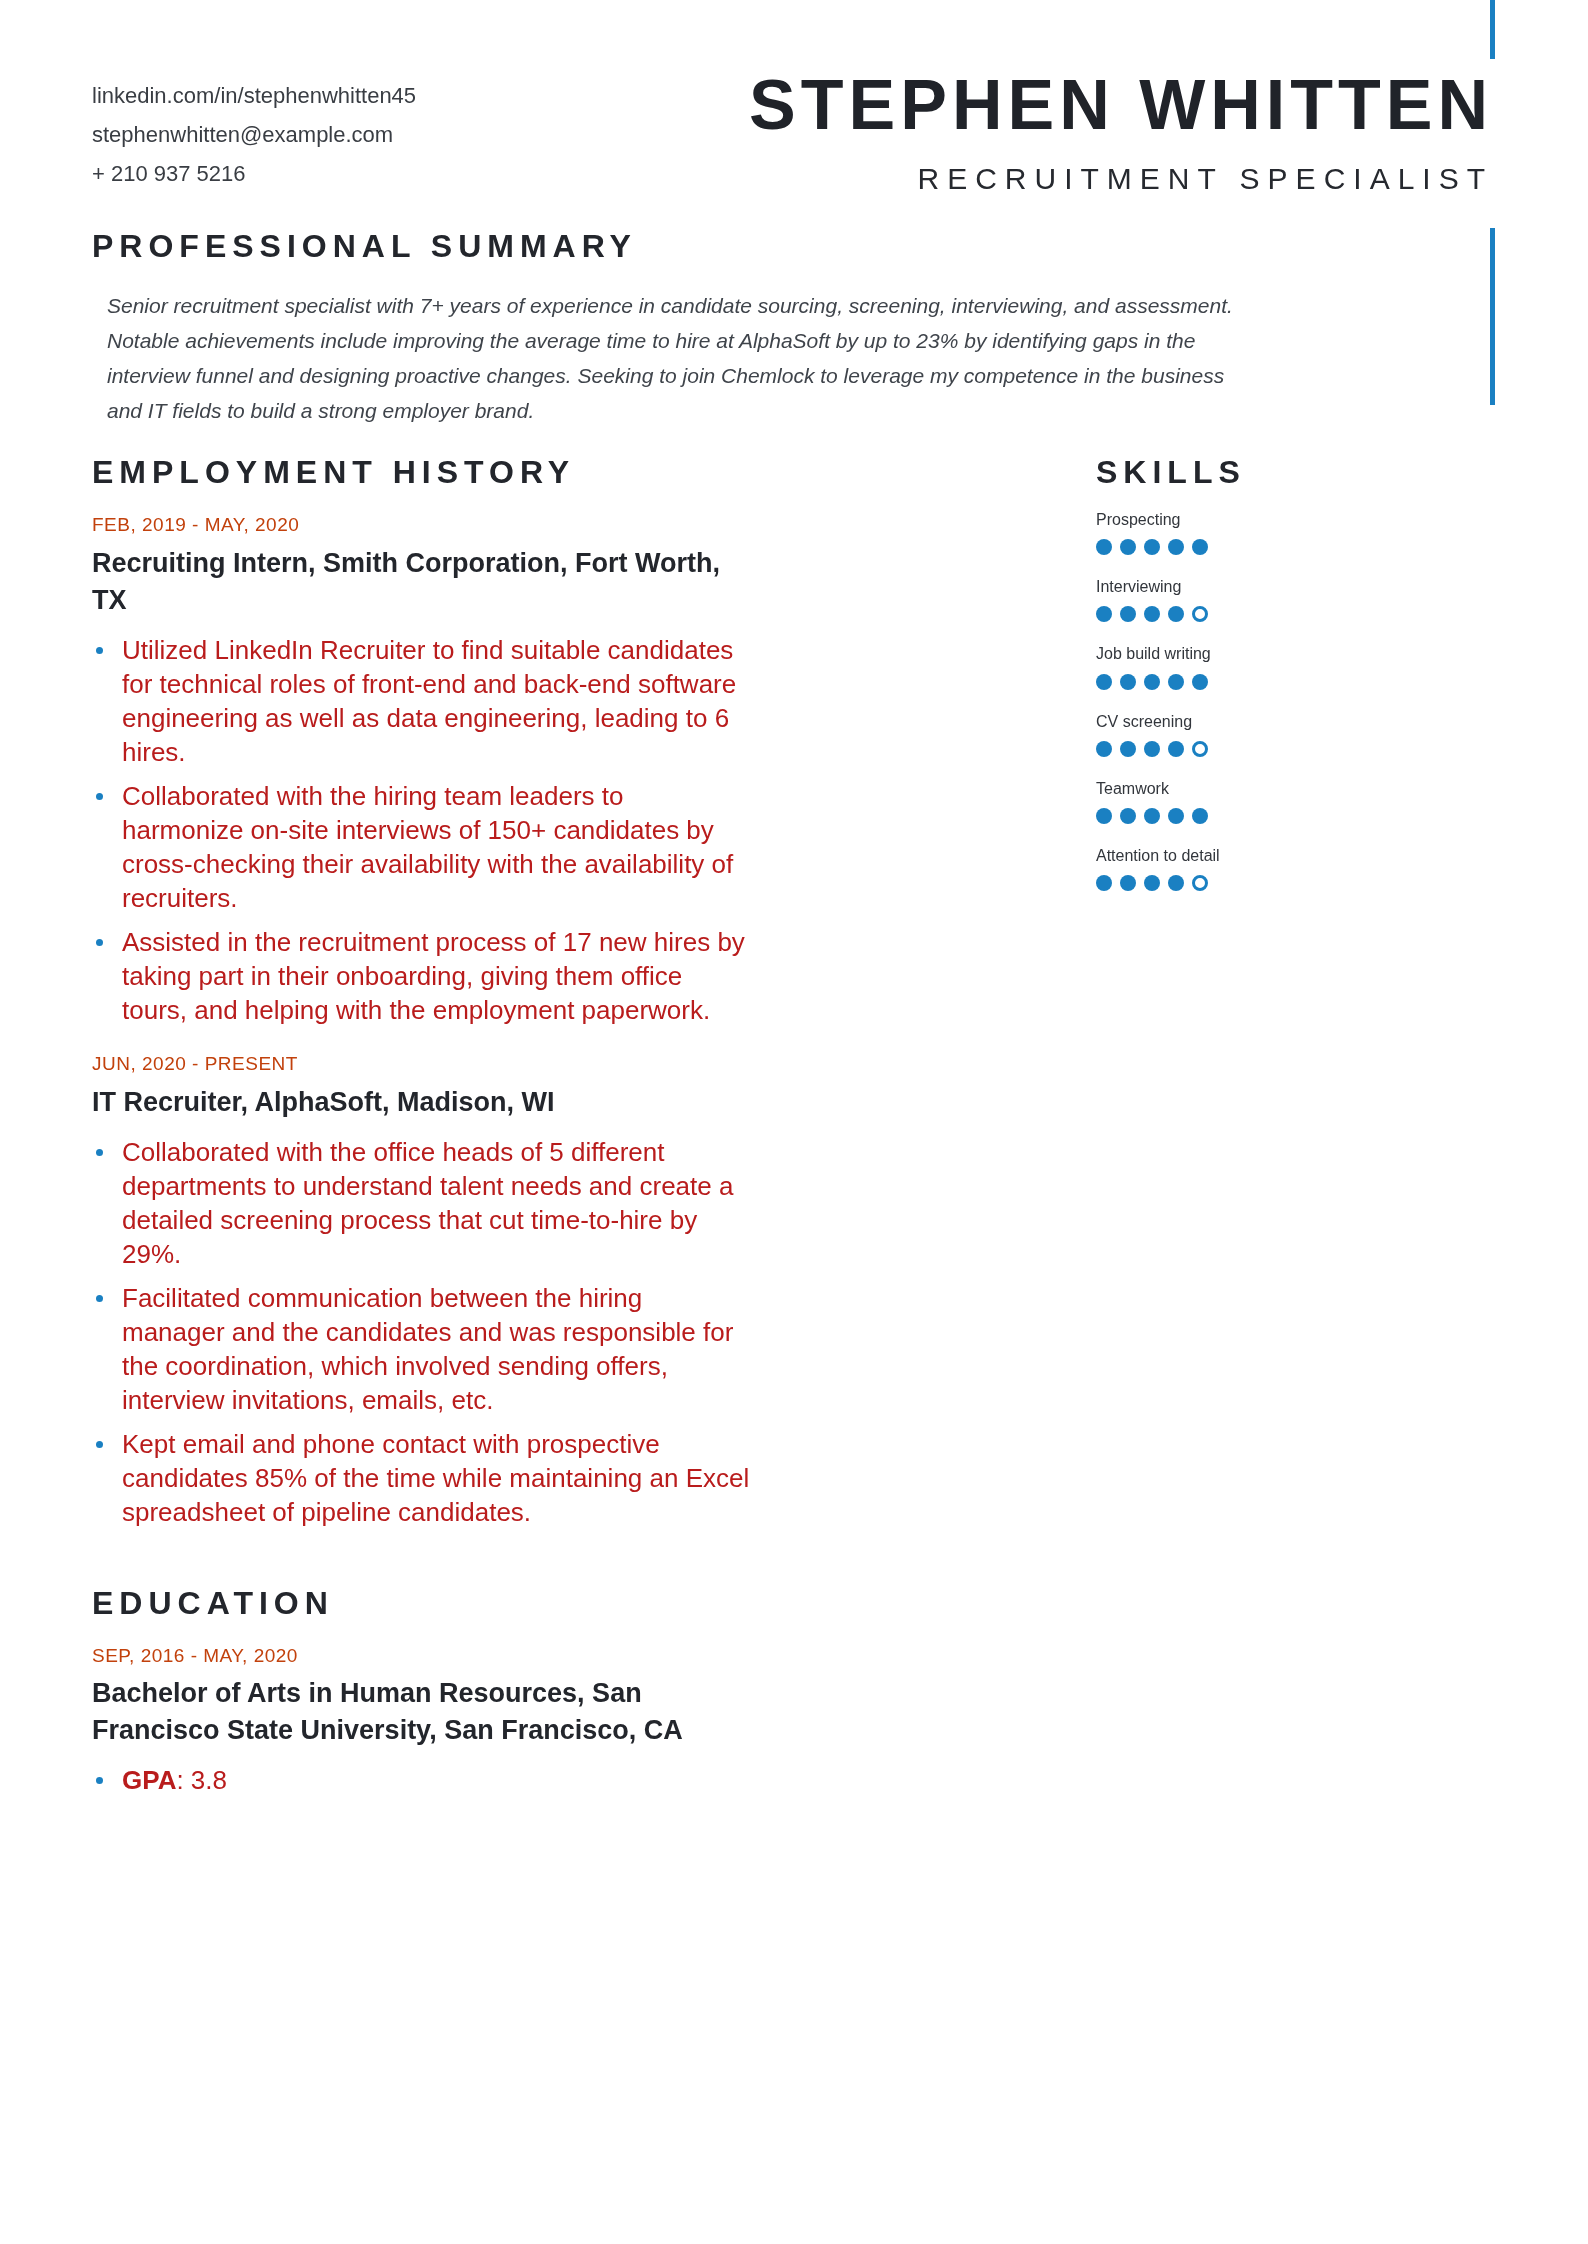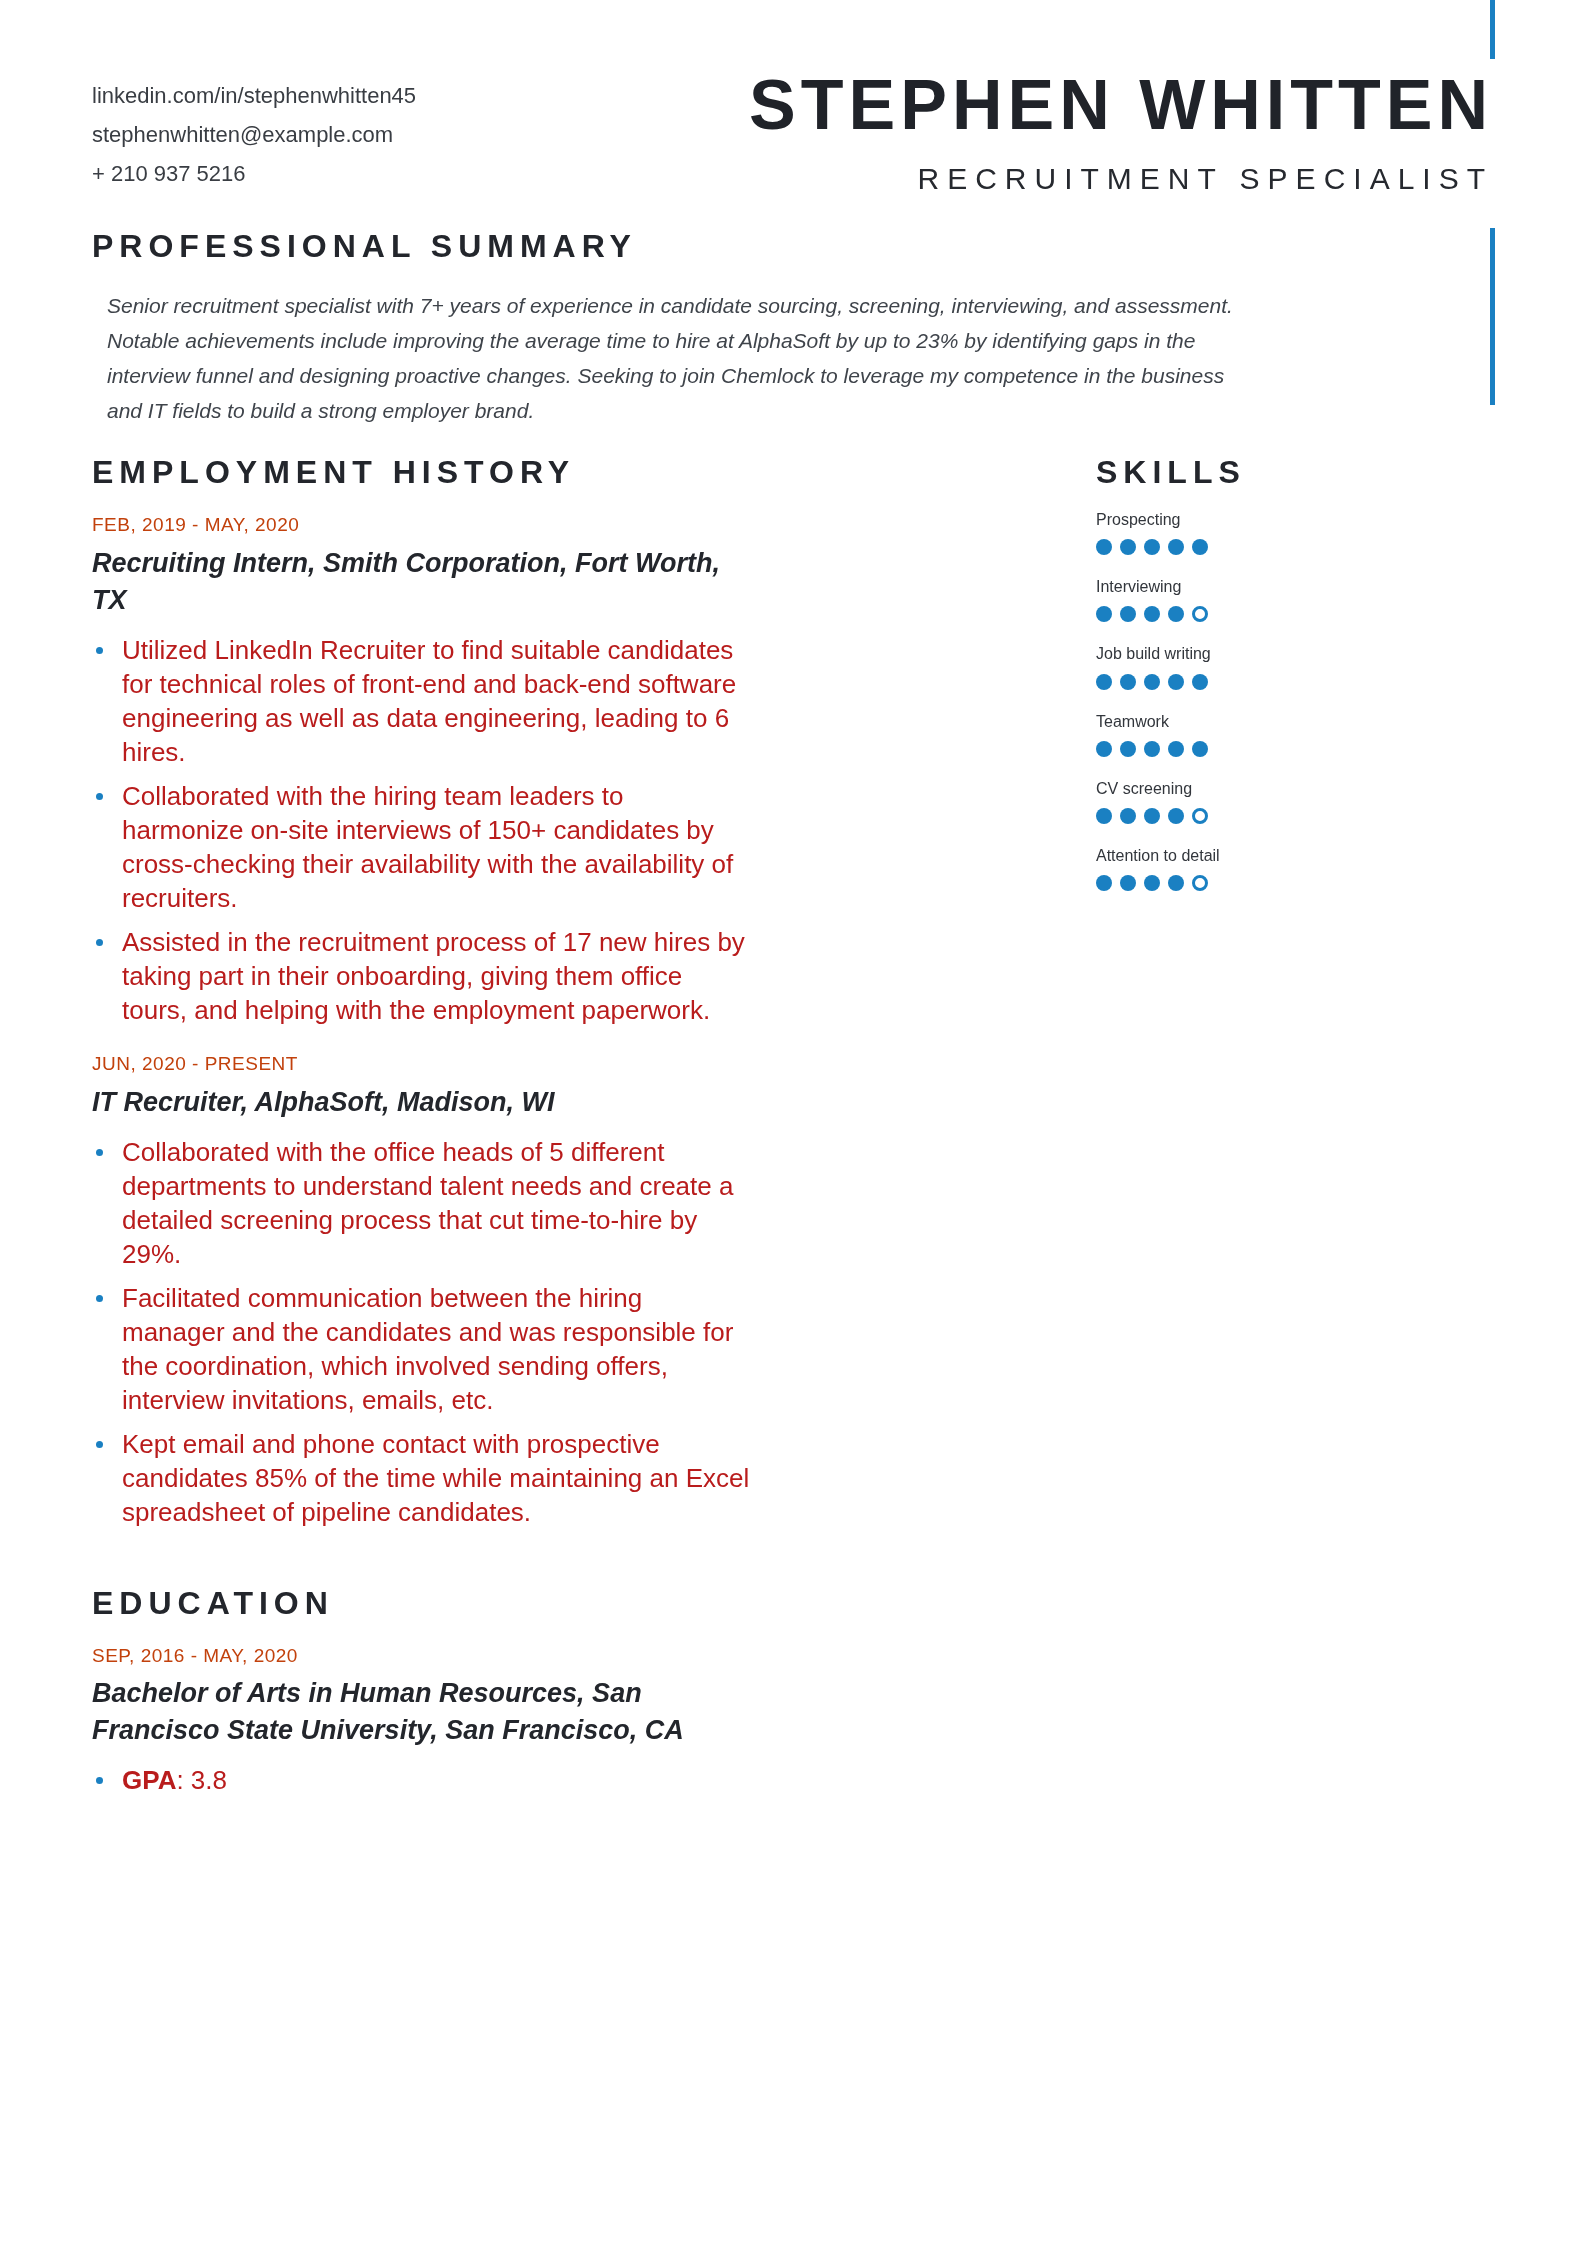--- a/index.html
+++ b/index.html
@@ -48,21 +48,21 @@
   
   .left-col  { position: absolute; left: 92px;  top: 456px; width: 660px; }
   .right-col { position: absolute; left: 1096px; top: 456px; width: 390px; }
 
   .dates {
     margin-top: 26px; font-size: 19px; letter-spacing: 0.5px;
     color: #c2410c; line-height: 1.2;
   }
   .entry-title {
     margin-top: 8px; font-size: 27px; font-weight: 700;
-    color: #23262c; line-height: 37px; font-style: italic;
+    color: #23262c; line-height: 37px;
   }
   ul.bullets { margin-top: 14px; list-style: none; }
   ul.bullets li {
     position: relative; padding-left: 30px; margin-bottom: 10px;
     font-size: 26px; line-height: 34px; color: #b91c1c;
   }
   ul.bullets li::before {
     content: ""; position: absolute; left: 4px; top: 14px;
     width: 7px; height: 7px; border-radius: 50%;
     background: var(--accent, #1a80c2);
@@ -168,44 +168,44 @@
       <div class="skill-label">Job build writing</div>
       <div class="skill-dots">
           <span class="dot filled"></span>
           <span class="dot filled"></span>
           <span class="dot filled"></span>
           <span class="dot filled"></span>
           <span class="dot filled"></span>
         </div>
     </div>
     <div class="skill-item">
+      <div class="skill-label">CV screening</div>
+      <div class="skill-dots">
+          <span class="dot filled"></span>
+          <span class="dot filled"></span>
+          <span class="dot filled"></span>
+          <span class="dot filled"></span>
+          <span class="dot empty"></span>
+        </div>
+    </div>
+    <div class="skill-item">
       <div class="skill-label">Teamwork</div>
       <div class="skill-dots">
           <span class="dot filled"></span>
           <span class="dot filled"></span>
           <span class="dot filled"></span>
           <span class="dot filled"></span>
           <span class="dot filled"></span>
         </div>
     </div>
     <div class="skill-item">
-      <div class="skill-label">CV screening</div>
+      <div class="skill-label">Attention to detail</div>
       <div class="skill-dots">
           <span class="dot filled"></span>
           <span class="dot filled"></span>
           <span class="dot filled"></span>
           <span class="dot filled"></span>
           <span class="dot empty"></span>
         </div>
     </div>
-    <div class="skill-item">
-      <div class="skill-label">Attention to detail</div>
-      <div class="skill-dots">
-          <span class="dot filled"></span>
-          <span class="dot filled"></span>
-          <span class="dot filled"></span>
-          <span class="dot filled"></span>
-          <span class="dot empty"></span>
-        </div>
-    </div>
   </div>
 
 </div>
 
 </body></html>

